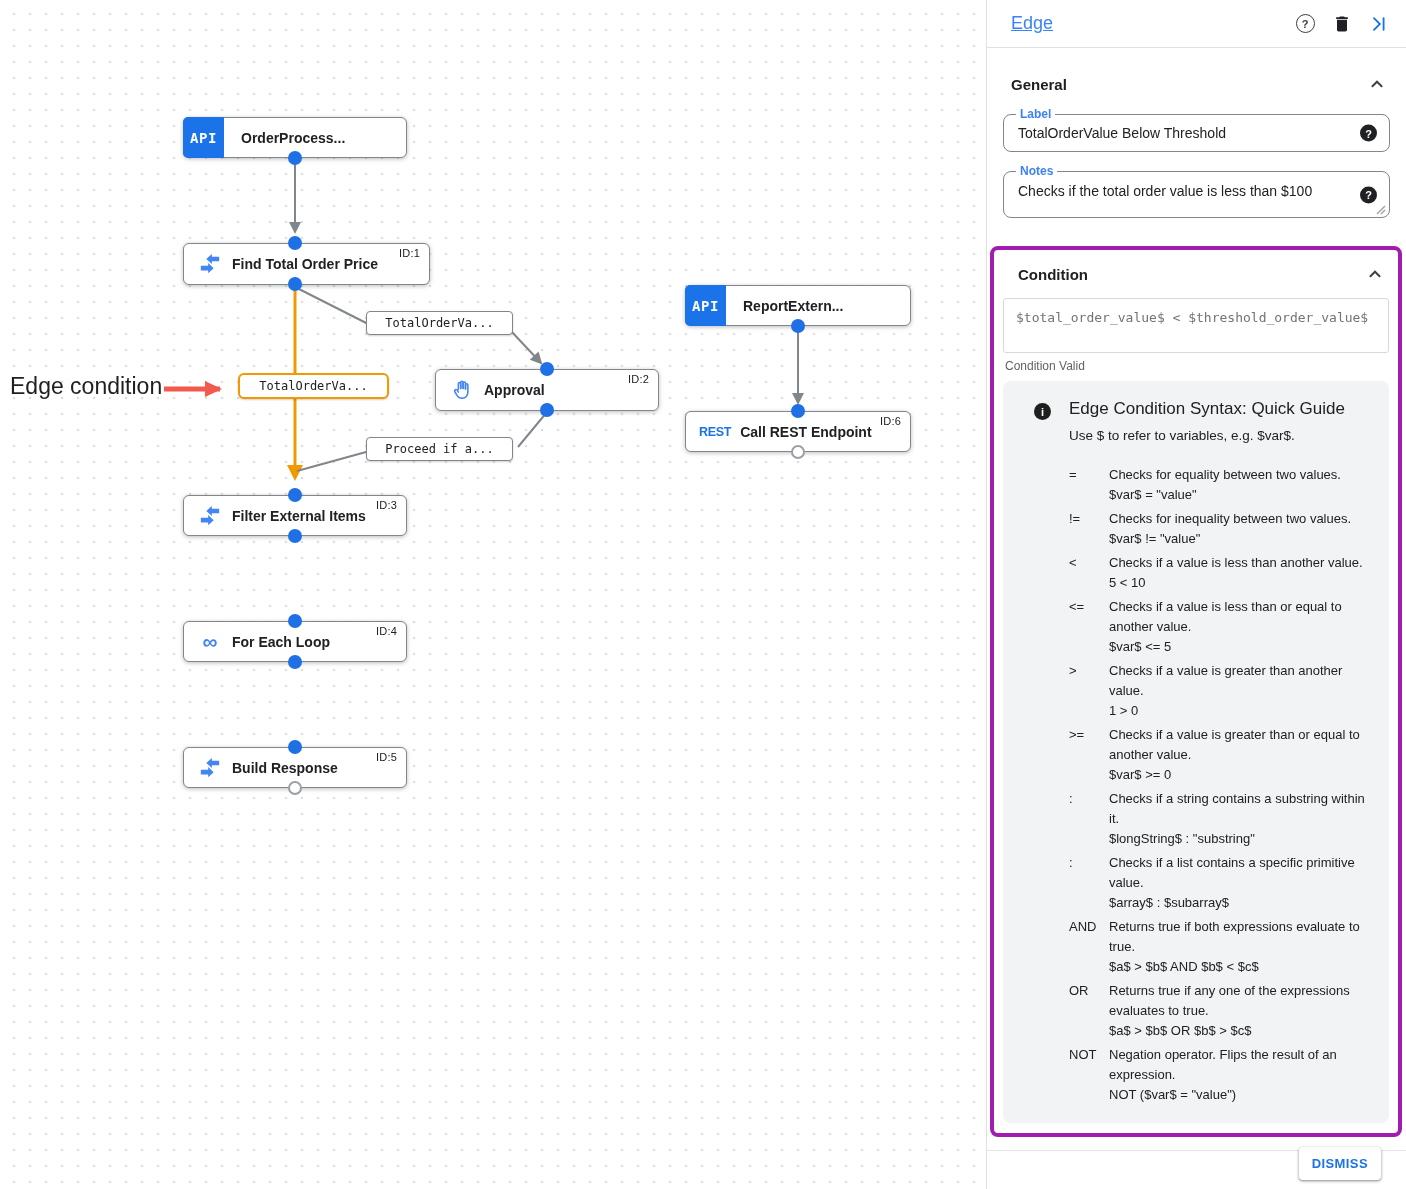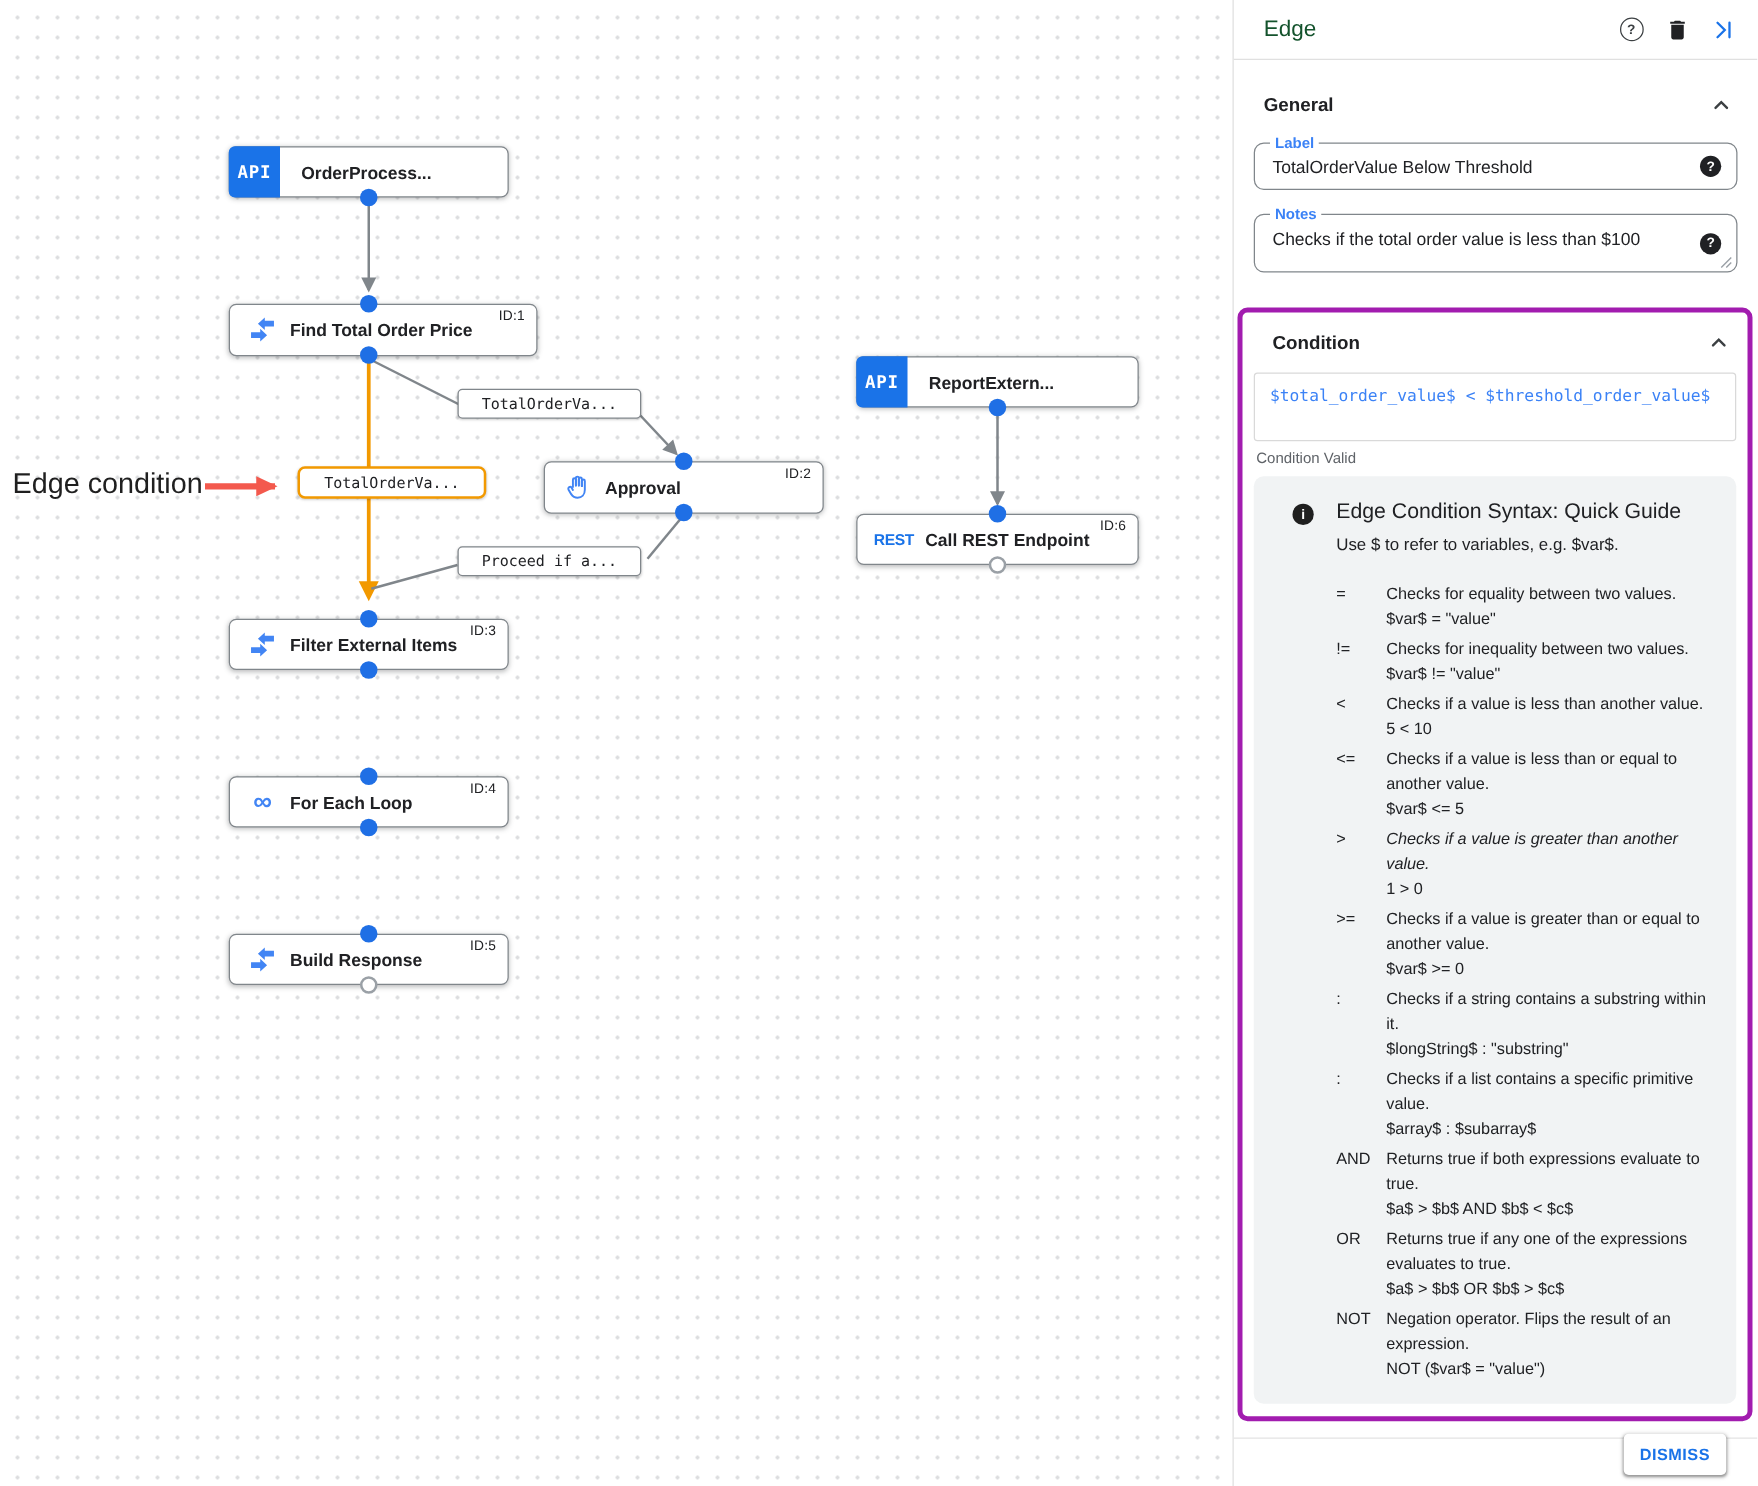--- a/index.html
+++ b/index.html
@@ -42,21 +42,21 @@
   .edge-label.selected { border:2px solid #f29900; border-radius:6px; height:26px; }
 
   .dot { position:absolute; width:14px; height:14px; border-radius:50%; background:#1f6fe5; z-index:3; cursor:pointer; }
   .dot.hollow { background:#fff; border:2.5px solid #9aa0a6; width:14px; height:14px; }
 
   .annotation-text { position:absolute; left:10px; top:373px; font-size:23px; color:#1f1f1f; z-index:2; }
 
   
   .panel { position:absolute; left:986px; top:0; width:420px; height:1189px; background:#fff; border-left:1px solid #e0e0e0; }
   .panel-header { height:48px; display:flex; align-items:center; padding:0 16px 0 24px; border-bottom:1px solid #e0e0e0; }
-  .panel-title { font-size:18px; color:#14532d; flex:1; }
+  .panel-title { font-size:18px; color:#3b82f6; flex:1;text-decoration:underline; }
   .panel-header-icons { display:flex; align-items:center; gap:15px; }
   .icon-btn { background:none; border:none; cursor:pointer; display:flex; align-items:center; justify-content:center; width:22px; height:22px; }
   .help-circle { width:19px; height:19px; border-radius:50%; border:1.8px solid #3c4043; color:#3c4043;
     font-size:11px; font-weight:700; display:flex; align-items:center; justify-content:center; }
 
   .section-head { display:flex; align-items:center; justify-content:space-between; }
   .section-title { font-size:15px; font-weight:700; color:#202124; }
 
   .general { margin:25px 16px 0 16px; }
   .general .section-head { padding:0 2px 0 8px;gap:12px; }
@@ -66,21 +66,21 @@
   .field-value { font-size:14px; color:#202124; padding:10px 40px 10px 14px; line-height:18px; cursor:text; }
   .field.single .field-value { padding-top:9px; padding-bottom:9px; }
   .field.multi { min-height:47px; }
   .qmark { position:absolute; right:12px; top:50%; transform:translateY(-50%); width:17px; height:17px; border-radius:50%;
     background:#202124; color:#fff; font-size:11px; font-weight:700; display:flex; align-items:center; justify-content:center; }
   .resize-handle { position:absolute; right:3px; bottom:2px; }
 
   .condition-box { margin:28px 4px 0 3px; border:4px solid #a21caf; border-radius:8px; padding:13px 9px 10px 9px; }
   .condition-box .section-head { padding:0 3px 0 15px; }
   .expr-box { margin-top:13px; border:1px solid #d9d9d9; border-radius:3px; height:55px; padding:11px 12px; background:#fff;
-    font-family:"DejaVu Sans Mono", monospace; font-size:13px; color:#3b82f6; cursor:text; }
+    font-family:"DejaVu Sans Mono", monospace; font-size:13px; color:#737373; cursor:text; }
   .cond-status { margin:6px 0 0 2px; font-size:12px; color:#5f6368; }
 
   .guide { margin-top:8px; background:#f1f3f4; border-radius:8px; padding:18px 10px 14px 14px; display:flex; }
   .guide-icon-col { width:52px; flex:none; padding-left:17px; padding-top:4px; }
   .info-circle { width:17px; height:17px; border-radius:50%; background:#1f1f1f; color:#fff; font-size:11px; font-weight:700;
     display:flex; align-items:center; justify-content:center; }
   .guide-content { flex:1; padding-right:8px; }
   .guide-title { font-size:17px; color:#202124; }
   .guide-subtitle { margin-top:9px; font-size:13.5px; color:#202124; }
   .rules { margin-top:22px; }
@@ -312,21 +312,21 @@
     <span class="rule-op">&lt;=</span>
     <span class="rule-body">
       <span class="rule-desc" style="display:block;">Checks if a value is less than or equal to another value.</span>
       <span class="rule-example" style="display:block;">$var$ &lt;= 5</span>
     </span>
   </div>
 
   <div class="rule">
     <span class="rule-op">&gt;</span>
     <span class="rule-body">
-      <span class="rule-desc" style="display:block;font-style:italic;">Checks if a value is greater than another value.</span>
+      <span class="rule-desc" style="display:block;">Checks if a value is greater than another value.</span>
       <span class="rule-example" style="display:block;">1 &gt; 0</span>
     </span>
   </div>
 
   <div class="rule">
     <span class="rule-op">&gt;=</span>
     <span class="rule-body">
       <span class="rule-desc" style="display:block;">Checks if a value is greater than or equal to another value.</span>
       <span class="rule-example" style="display:block;">$var$ &gt;= 0</span>
     </span>

